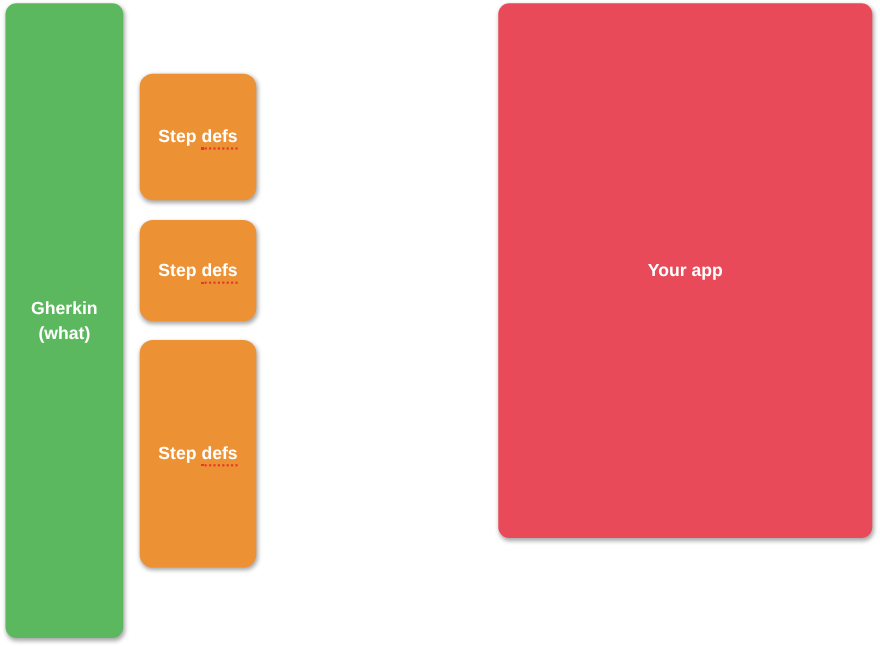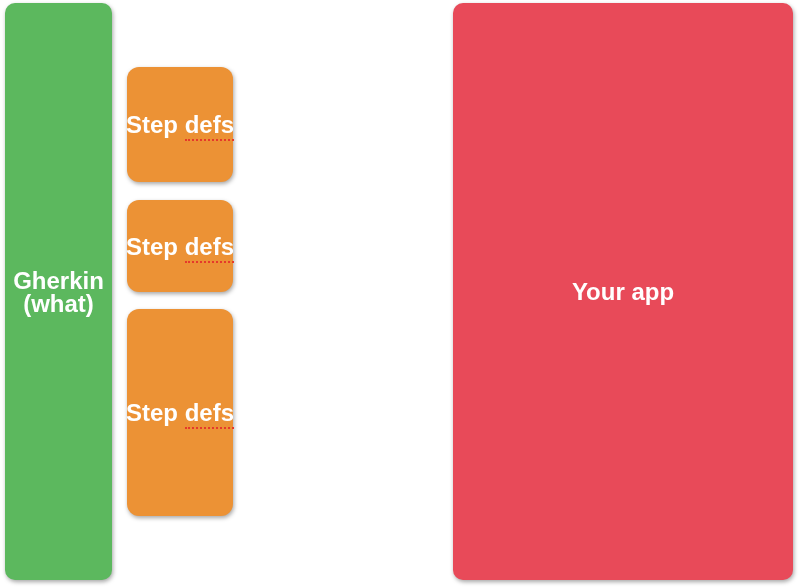--- a/index.html
+++ b/index.html
@@ -16,30 +16,30 @@
     font-family: "Liberation Sans", sans-serif;
   }
   .block {
     position: absolute;
     display: flex;
     align-items: center;
     justify-content: center;
     text-align: center;
     color: #ffffff;
     font-weight: 700;
-    font-size: 24px;
+    font-size: 16px;
     line-height: 23px;
     box-shadow: 1px 2px 4px rgba(0, 0, 0, 0.35);
   }
   .block-gherkin   { left: 5px;   top: 3px;   width: 107px; height: 577px; border-radius: 10px; }
   .block-stepdefs-1{ left: 127px; top: 67px;  width: 106px; height: 115px; border-radius: 12px; }
   .block-stepdefs-2{ left: 127px; top: 200px; width: 106px; height: 92px;  border-radius: 12px; }
   .block-stepdefs-3{ left: 127px; top: 309px; width: 106px; height: 207px; border-radius: 12px; }
   .block-driver    { left: 250px; top: 187px; width: 187px; height: 208px; border-radius: 14px; }
-  .block-yourapp   { left: 453px; top: 3px;   width: 340px; height: 577px; border-radius: 10px; }
+  .block-yourapp   { left: 453px; top: 3px;   width: 340px; height: 486px; border-radius: 10px; }
   .subtitle { }
   .flagged {
     margin-left: 0.28em;
     border-bottom: 2px dotted #e5392b;
     padding-bottom: 1px;
   }
 </style>
 </head>
 <body>
 

